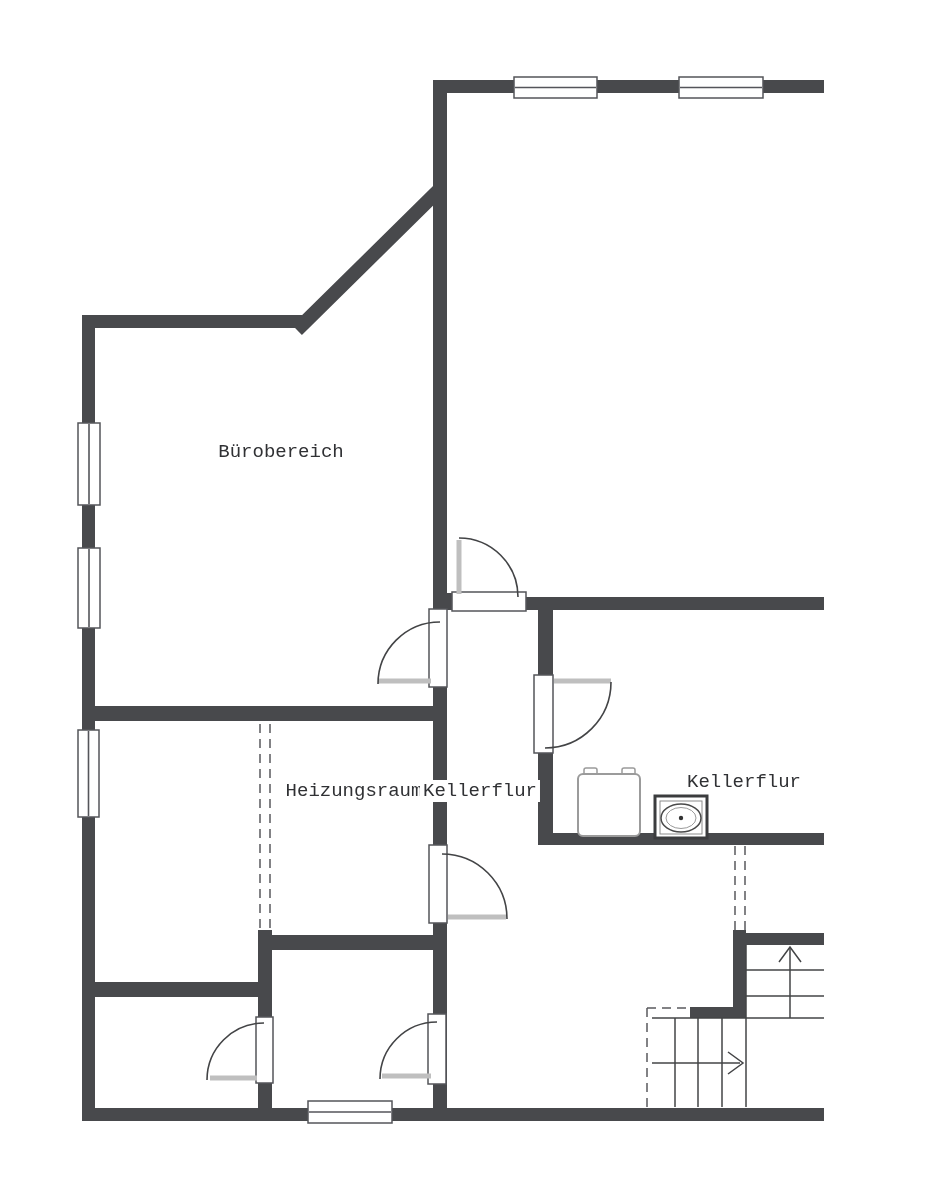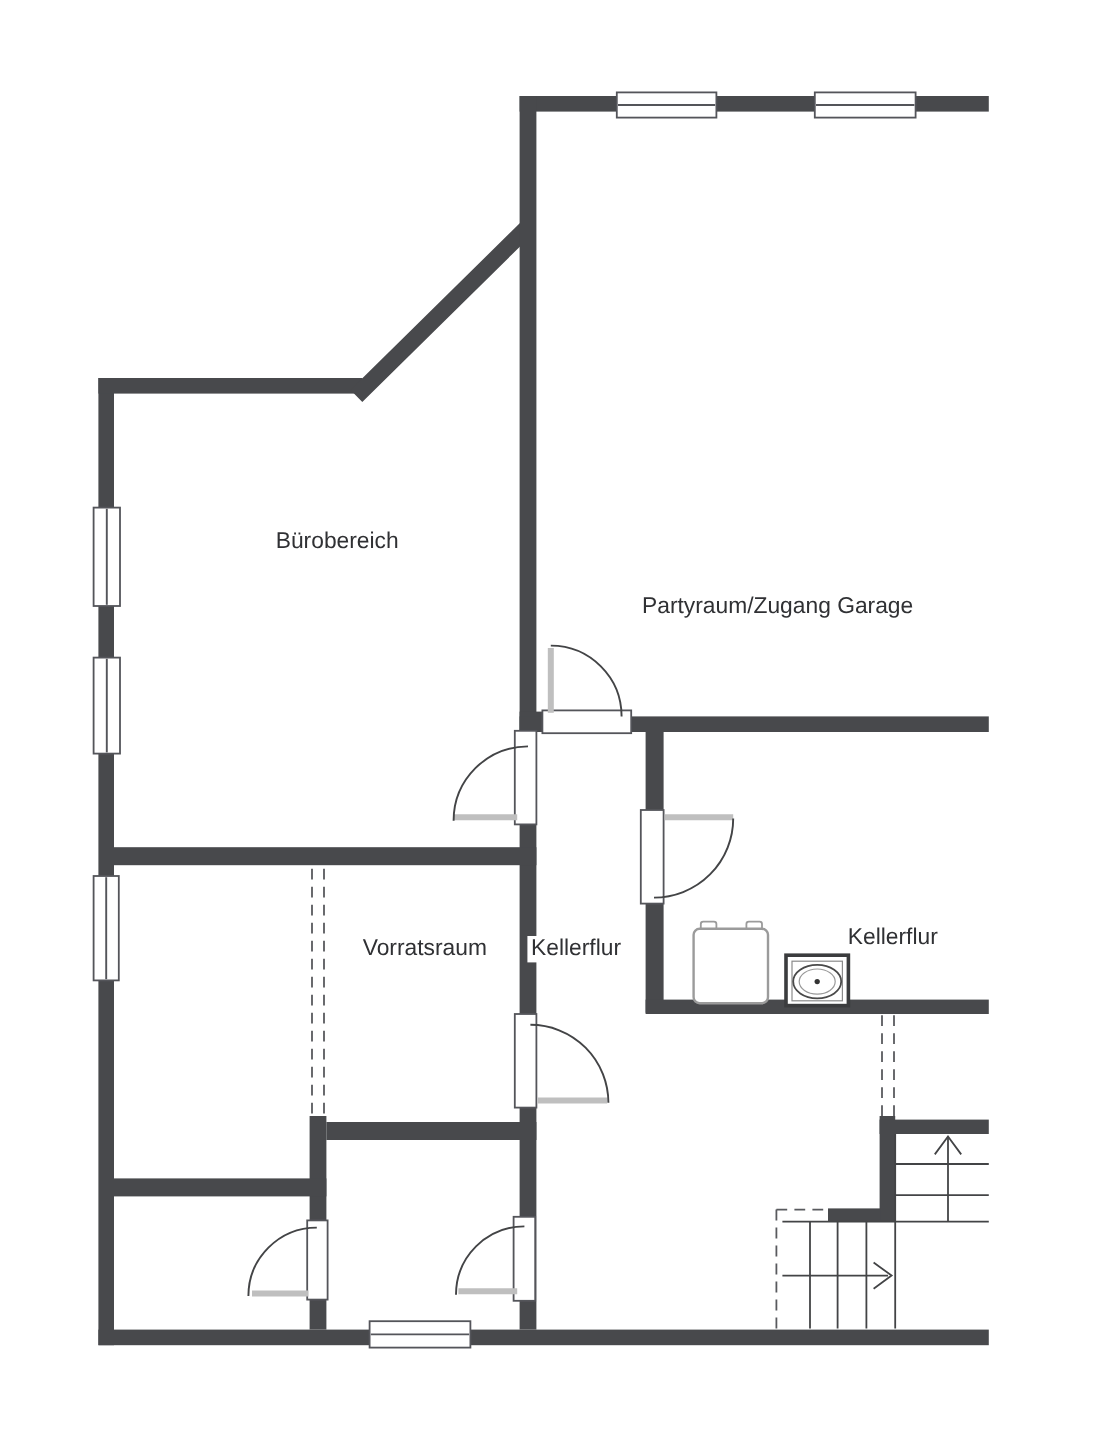--- a/index.html
+++ b/index.html
@@ -2,21 +2,21 @@
 <html style="--bg: #ffffff; --wall: #48494c; --outline: #54555a; --thin: #434446; --leaf: #bfbfbf; --dash: #595a5e; --text: #303134; --appliance: #9b9b9b;"><head>
 <meta charset="utf-8">
 <title>Floor plan</title>
 <style>
   :root{
     --bg:#ffffff; --wall:#48494c; --outline:#54555a; --thin:#434446;
     --leaf:#bfbfbf; --dash:#595a5e; --text:#303134; --appliance:#9b9b9b;
   }
   html,body{margin:0;padding:0;background:var(--bg);}
   .canvas{position:relative;width:824px;height:1200px;background:var(--bg);overflow:hidden;
-          font-family:Liberation Sans, sans-serif;}
+          font-family:Liberation Mono, monospace;}
   svg{position:absolute;left:0;top:0;}
   .wall{fill:var(--wall);stroke:none;}
   .wline{stroke:var(--wall);stroke-width:14;stroke-linecap:square;}
   .open{fill:#fff;stroke:var(--outline);stroke-width:1.5;}
   .win{fill:#fff;stroke:var(--outline);stroke-width:1.5;}
   .mull{stroke:var(--outline);stroke-width:1.6;}
   .arc{fill:none;stroke:var(--thin);stroke-width:1.6;}
   .leaf{stroke:var(--leaf);stroke-width:5;}
   .leafline{stroke:var(--thin);stroke-width:1.6;}
   .sline{stroke:var(--thin);stroke-width:1.5;fill:none;}
@@ -161,17 +161,16 @@
     <g>
       <rect class="washer" x="655" y="796" width="52" height="42"></rect>
       <rect x="660" y="801" width="42" height="33" fill="none" stroke="#8b8b8b" stroke-width="1"></rect>
       <ellipse cx="681" cy="818" rx="20" ry="14" fill="none" stroke="#4a4a4a" stroke-width="1.5"></ellipse>
       <ellipse cx="681" cy="818" rx="15" ry="10.5" fill="none" stroke="#9a9a9a" stroke-width="1"></ellipse>
       <circle cx="681" cy="818" r="2.2" fill="#333"></circle>
     </g>
   </svg>
 
   <div class="label l-buero">Bürobereich</div>
-  <div class="label l-party">Partyraum/Zugang Garage</div>
-  <div class="label l-heiz">Vorratsraum</div>
+  <div class="label l-heiz">Heizungsraum</div>
   <div class="label l-keller">Kellerflur</div>
   <div class="label l-wasch">Kellerflur</div>
 </div>
 
 </body></html>

